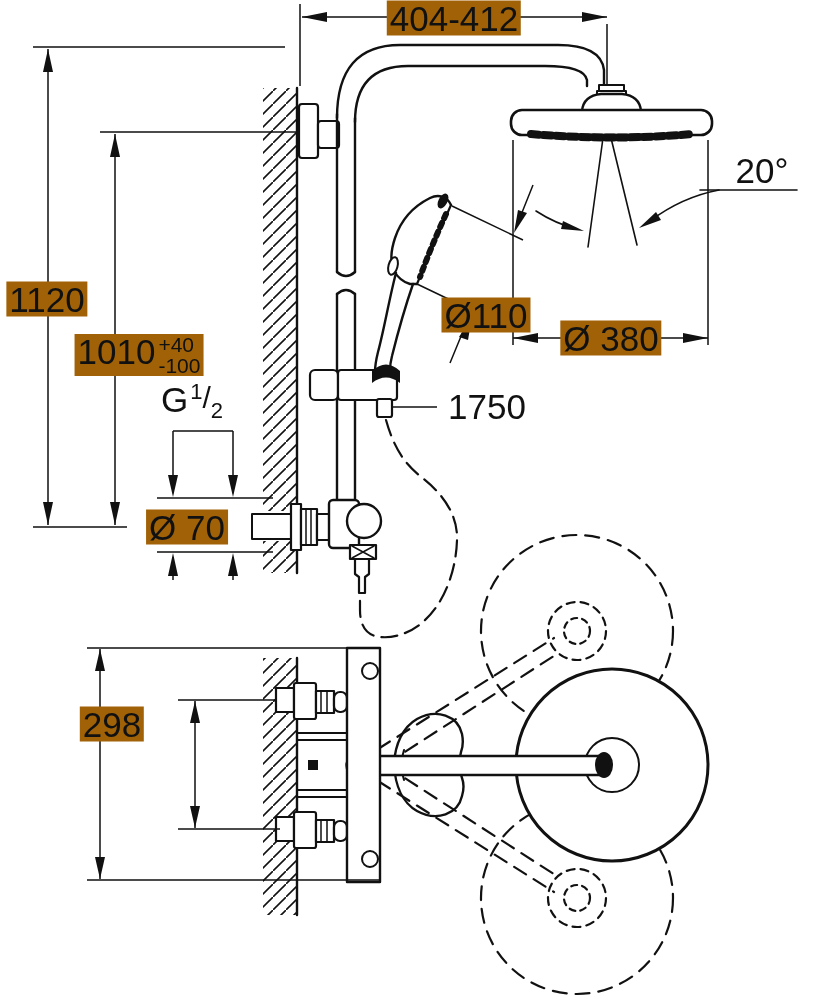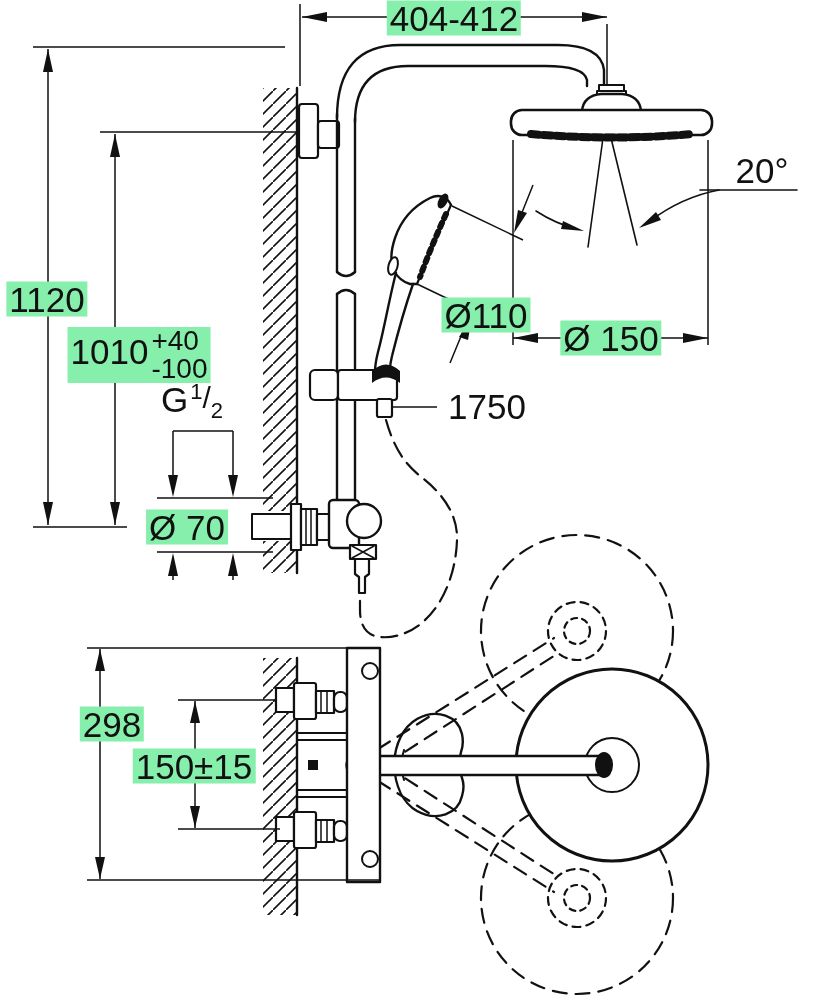--- a/index.html
+++ b/index.html
@@ -1,22 +1,22 @@
 <!DOCTYPE html>
 <html><head>
 <meta charset="utf-8">
 <style>
   html,body{margin:0;padding:0;background:#fff;}
   .stage{position:relative;width:834px;height:1000px;background:#fff;overflow:hidden;
          font-family:"Liberation Sans",sans-serif;color:#111;}
   .stage svg{position:absolute;left:0;top:0;}
   .dim-label{position:absolute;transform:translate(-50%,-50%);font-size:35px;line-height:1;
-             white-space:nowrap;background:#86efac;padding:0 3px;z-index:5;color:#111;}
+             white-space:nowrap;background:#a16207;padding:0 3px;z-index:5;color:#111;}
   .nobg{background:transparent;}
-  .tol{display:inline-flex;flex-direction:column;font-size:28px;line-height:1.0;
+  .tol{display:inline-flex;flex-direction:column;font-size:21px;line-height:1.0;
        vertical-align:middle;margin-left:3px;text-align:left;}
   .g-sup{font-size:22px;position:relative;top:-13px;margin-left:2px;}
   .g-slash{font-size:30px;position:relative;top:-4px;}
   .g-sub{font-size:22px;position:relative;top:6px;}
 </style>
 </head>
 <body>
 
 <div class="stage">
 
@@ -214,19 +214,18 @@
 </div>
 
 <div class="dim-label" style="left:173px;top:527px;margin-left:14px;">Ø 70</div>
 
 <div class="dim-label" style="left:486px;top:271px;margin-top:44px;">Ø110</div>
 
 <div class="dim-label nobg" style="left:487px;top:406px;">1750</div>
 
 <div class="dim-label nobg" style="left:762px;top:170px;">20°</div>
 
-<div class="dim-label" style="left:611px;top:338px;">Ø 150</div>
+<div class="dim-label" style="left:611px;top:338px;">Ø 380</div>
 
 <div class="dim-label" style="left:112px;top:724px;">298</div>
 
-<div class="dim-label" style="left:194px;top:766px;">150±15</div>
 
 </div>
 
 </body></html>

